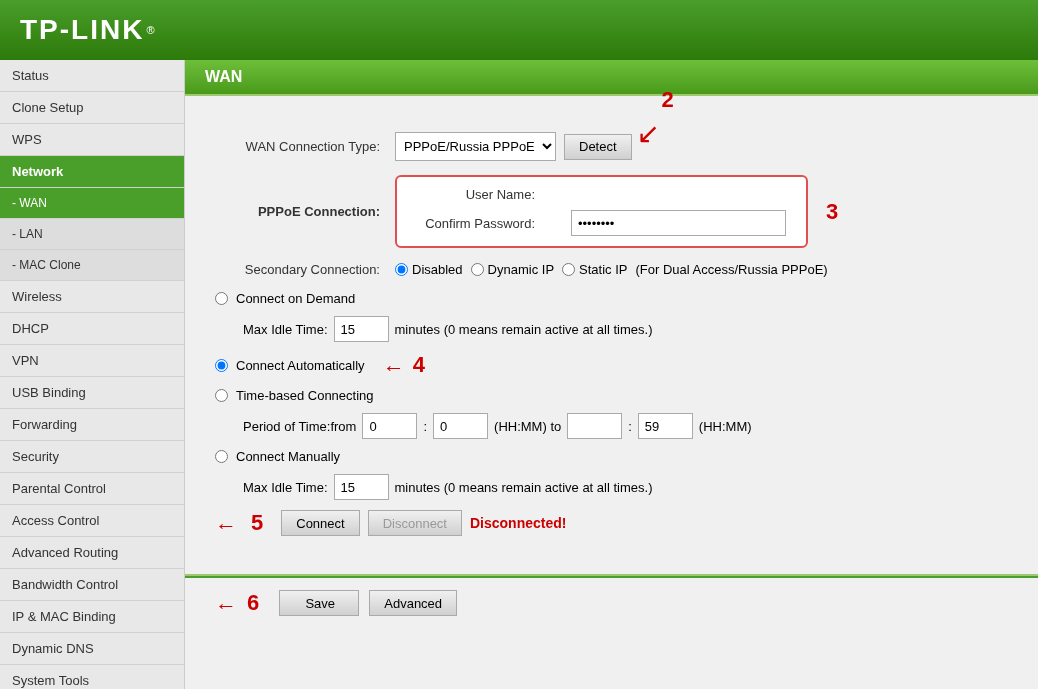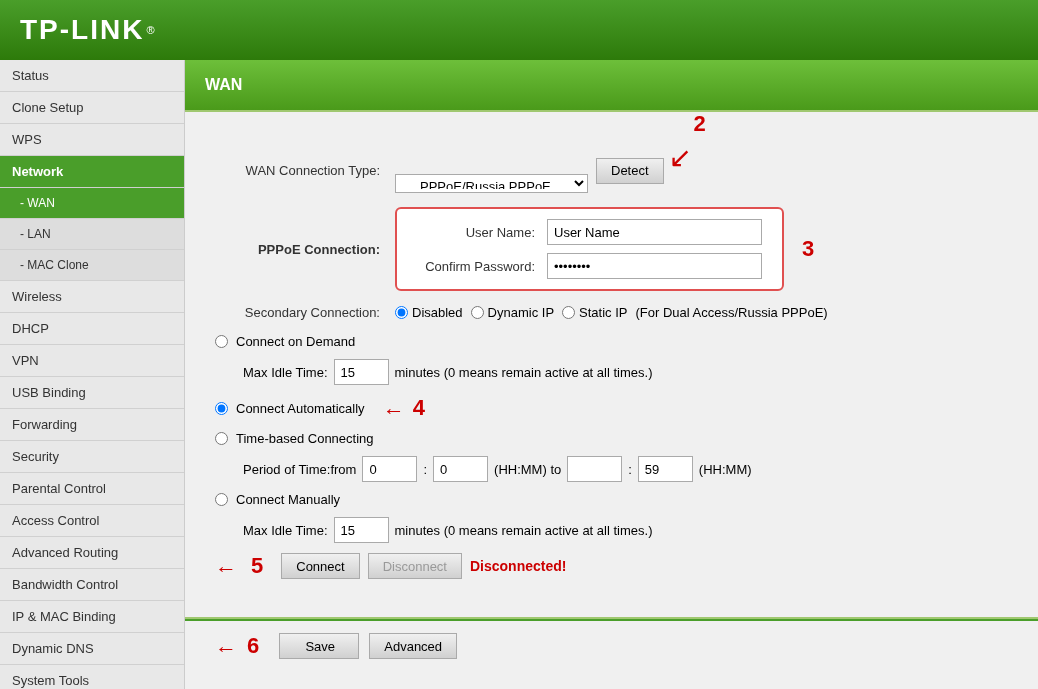--- a/index.html
+++ b/index.html
@@ -40,21 +40,21 @@
       border-bottom: 1px solid #d0d0d0;
       color: #333;
       font-size: 13px;
     }
     .sidebar-item.active {
       background: #4a9e2a;
       color: white;
       font-weight: bold;
     }
     .sidebar-item.sub {
-      padding-left: 20px;
+      padding-left: 12px;
       background: #ddd;
       font-size: 12px;
     }
     .sidebar-item.sub.active-sub {
       background: #4a9e2a;
       color: white;
     }
 
     
     #main {
@@ -63,21 +63,21 @@
       overflow-y: auto;
       padding: 0;
     }
 
     
     .section-title {
       background: linear-gradient(to bottom, #6dbf3a, #4a9a1a);
       color: white;
       font-size: 16px;
       font-weight: bold;
-      padding: 16px 20px;
+      padding: 8px 20px;
       margin-bottom: 0;
     }
 
     .content-area {
       padding: 20px 30px;
     }
 
     .form-row {
       display: flex;
       align-items: center;
@@ -91,26 +91,25 @@
       font-size: 13px;
       flex-shrink: 0;
     }
     .form-control {
       display: flex;
       align-items: center;
       gap: 8px;
     }
 
     select {
-      padding: 3px 20px;
+      padding: 3px 4px;
       font-size: 13px;
       border: 1px solid #aaa;
       background: white;
-      height: 19px;
-      margin-top: 26px;
+      height: 29px;
     }
     input[type="text"], input[type="password"] {
       border: 1px solid #aaa;
       padding: 3px 6px;
       font-size: 13px;
       height: 26px;
       width: 215px;
       background: white;
     }
     button {
@@ -133,21 +132,21 @@
       border-radius: 6px;
       padding: 10px 20px;
       display: inline-block;
       background: white;
     }
     .pppoe-row {
       display: flex;
       align-items: center;
       margin-bottom: 8px;
     }
-    .pppoe-row:last-child { margin-bottom: 0; }
+    .pppoe-row:last-child { margin-bottom: 0; gap: 24px; }
     .pppoe-label {
       width: 130px;
       text-align: right;
       padding-right: 12px;
       color: #333;
     }
 
     .radio-group {
       display: flex;
       align-items: center;
@@ -255,21 +254,20 @@
 
       <div class="form-row">
         <div class="form-label">
           <span class="section-label">PPPoE Connection:</span>
         </div>
         <div class="form-control">
           <div class="pppoe-box">
 
             <div class="pppoe-row">
               <div class="pppoe-label">User Name:</div>
-              <input type="text" value="User Name" style="">
             </div>
 
 
             <div class="pppoe-row">
               <div class="pppoe-label">Confirm Password:</div>
               <input type="password" value="12345678" style="">
             </div>
           </div>
 
           <span style="color:#cc0000; font-size:22px; font-weight:bold; margin-left:10px; align-self:center;">3</span>

